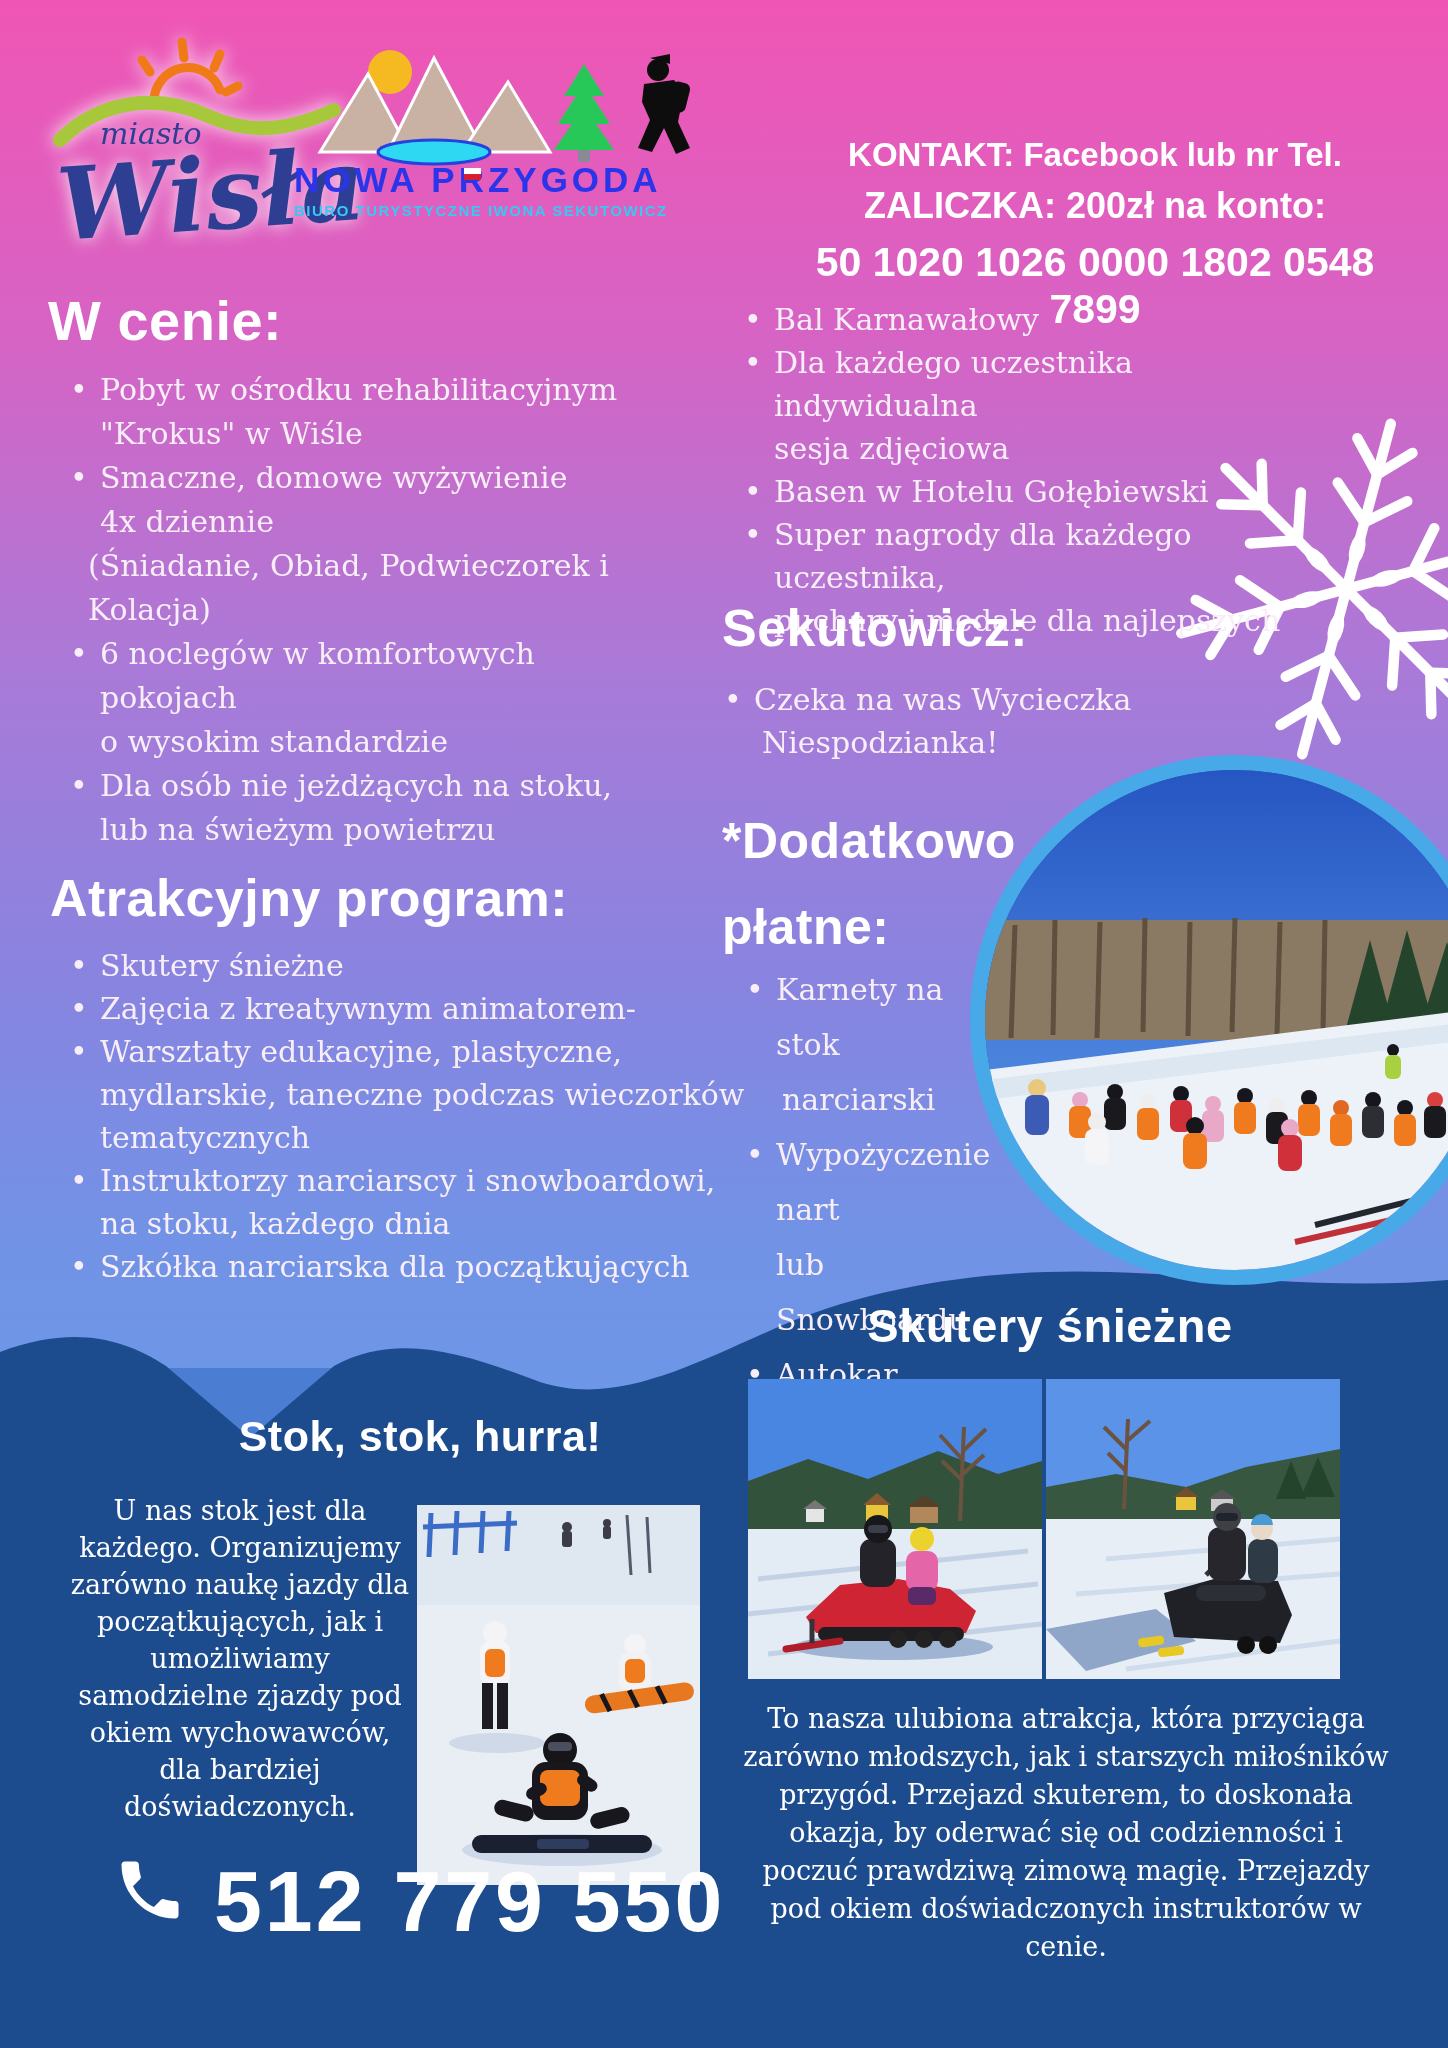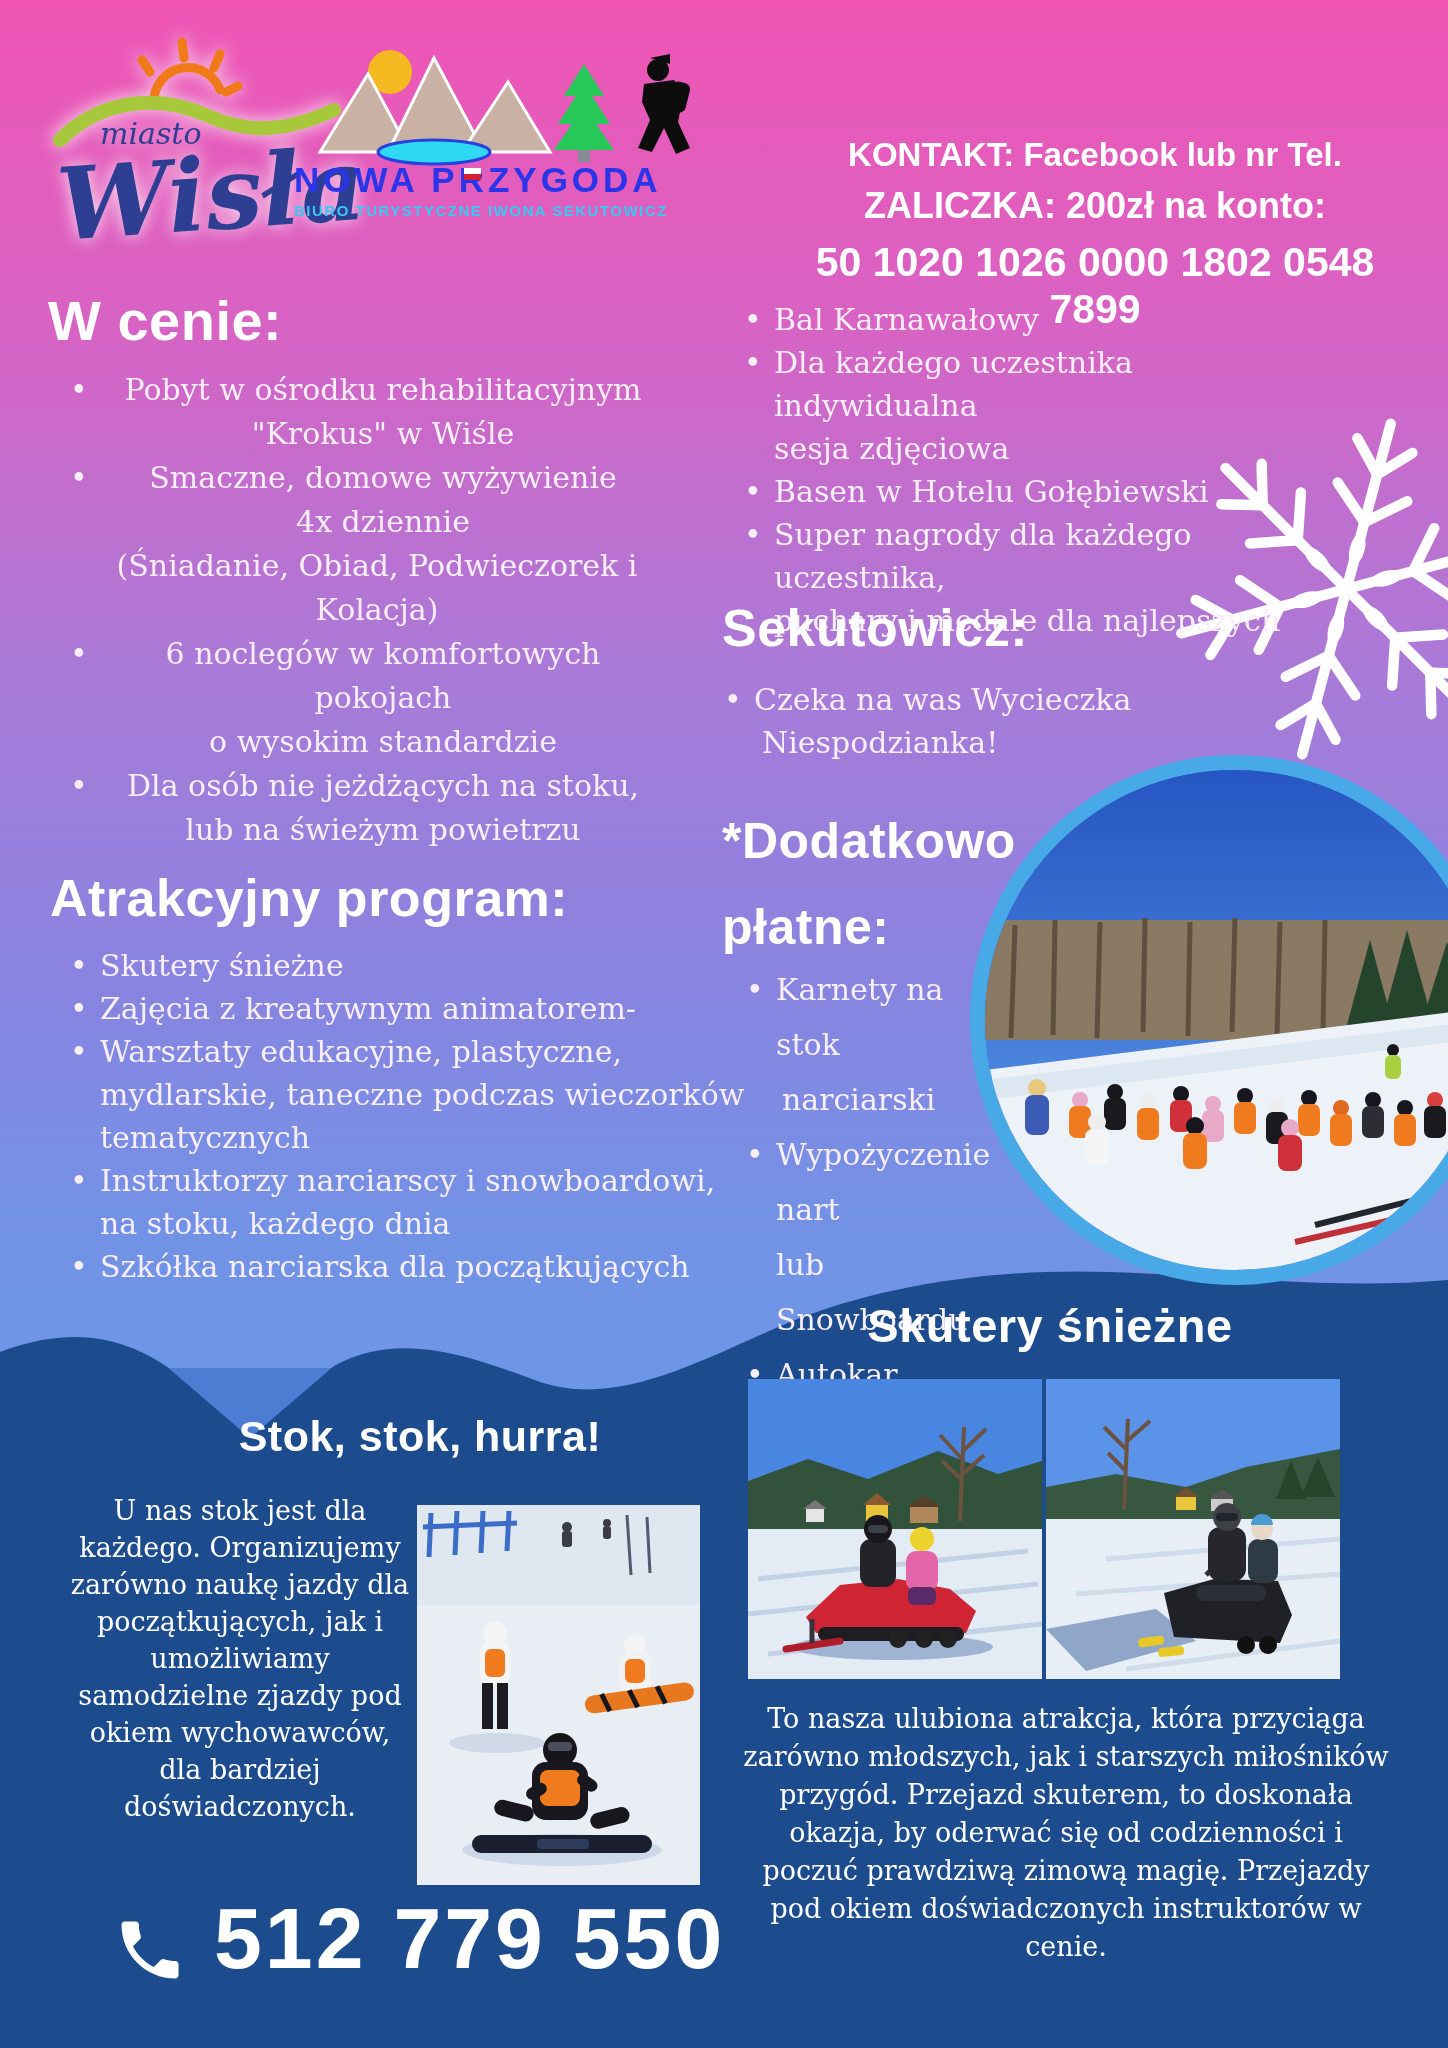--- a/index.html
+++ b/index.html
@@ -18,21 +18,21 @@
   .blist li.nobullet{padding-left:22px;}
   .blist li.nobullet::before{content:none;}
   .blist .line{display:block;}
   .serif{font-family:"DejaVu Serif",serif;}
   .contact{color:#fff;text-align:center;font-weight:800;margin-top:36px;}
   .contact .c1{font-size:33px;margin-bottom:11px;}
   .contact .c2{font-size:36px;margin-bottom:12px;}
   .contact .c3{font-size:41px;letter-spacing:0px;}
   .circle-photo{border-radius:50%;border:15px solid #48a9e9;overflow:hidden;width:500px;height:500px;background:#2859c2;}
   .photo-frame{display:block;}
-  .phone-row{display:flex;align-items:flex-end;gap:26px;color:#fff;margin-top:37px;}
+  .phone-row{display:flex;align-items:flex-start;gap:26px;color:#fff;}
   .phone-num{font-size:86px;font-weight:900;letter-spacing:3px;color:#fff;font-family:"Liberation Sans",sans-serif;}
   .glow{filter:drop-shadow(0 0 9px rgba(255,255,255,.85));}
 </style>
 </head>
 <body>
 
 <div class="flyer">
 
   <svg class="abs" style="left:0;top:0;" width="1448" height="2048" viewBox="0 0 1448 2048">
     <path d="M150,1368 L348,1368 L250,1442 Z" fill="#4b7ed2"></path>
@@ -99,21 +99,21 @@
     <text x="2" y="186" font-family="Liberation Sans, sans-serif" font-weight="bold" font-size="15" letter-spacing="1.5" fill="#38c8f2">BIURO TURYSTYCZNE   IWONA SEKUTOWICZ</text>
   </svg>
 
   <div class="abs contact" style="left:775px;top:100px;width:640px;">
     <div class="c1">KONTAKT: Facebook lub nr Tel.</div>
     <div class="c2">ZALICZKA: 200zł na konto:</div>
     <div class="c3">50 1020 1026 0000 1802 0548 7899</div>
   </div>
 
   <div class="abs h" style="left:48px;top:288px;font-size:56px;">W cenie:</div>
-  <ul class="blist abs" style="left:66px;top:368px;width:600px;font-size:30px;line-height:44px;text-align:center;">
+  <ul class="blist abs" style="left:66px;top:368px;width:600px;font-size:30px;line-height:44px;">
     <li>
         <span class="line">Pobyt w ośrodku rehabilitacyjnym</span>
         <span class="line">"Krokus" w Wiśle</span>
       </li>
     <li>
         <span class="line">Smaczne, domowe wyżywienie</span>
         <span class="line">4x dziennie</span>
       </li>
     <li class="nobullet">
         <span class="line">(Śniadanie, Obiad, Podwieczorek i Kolacja)</span>

